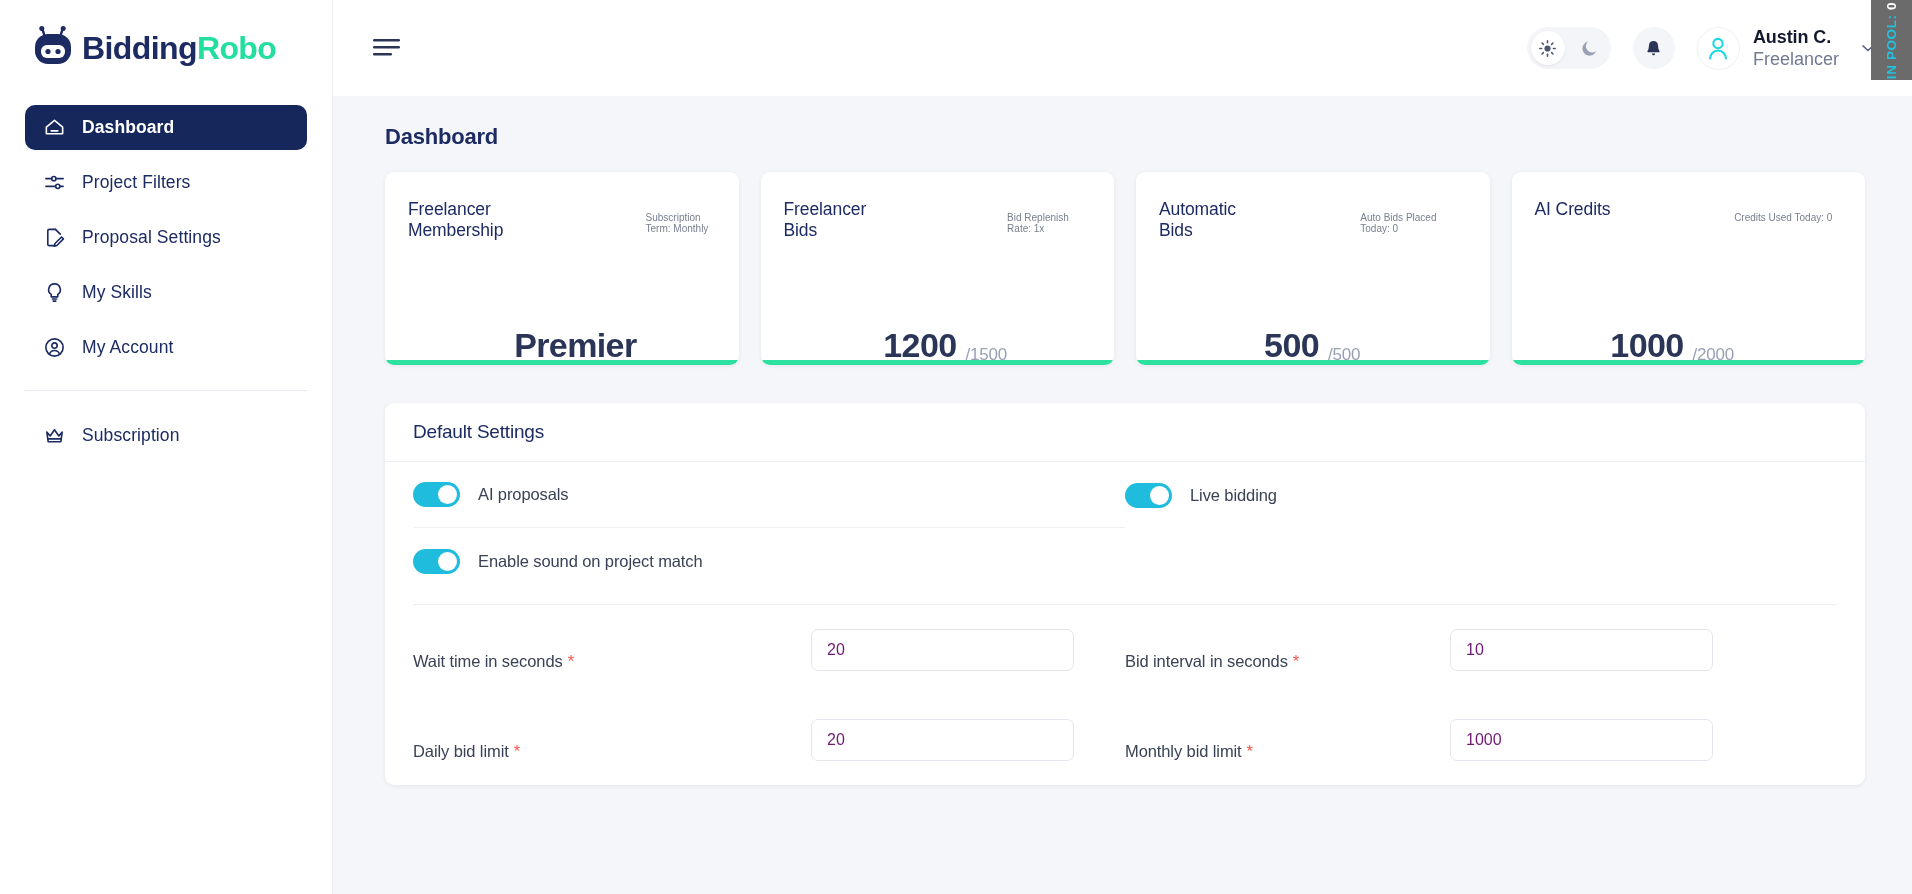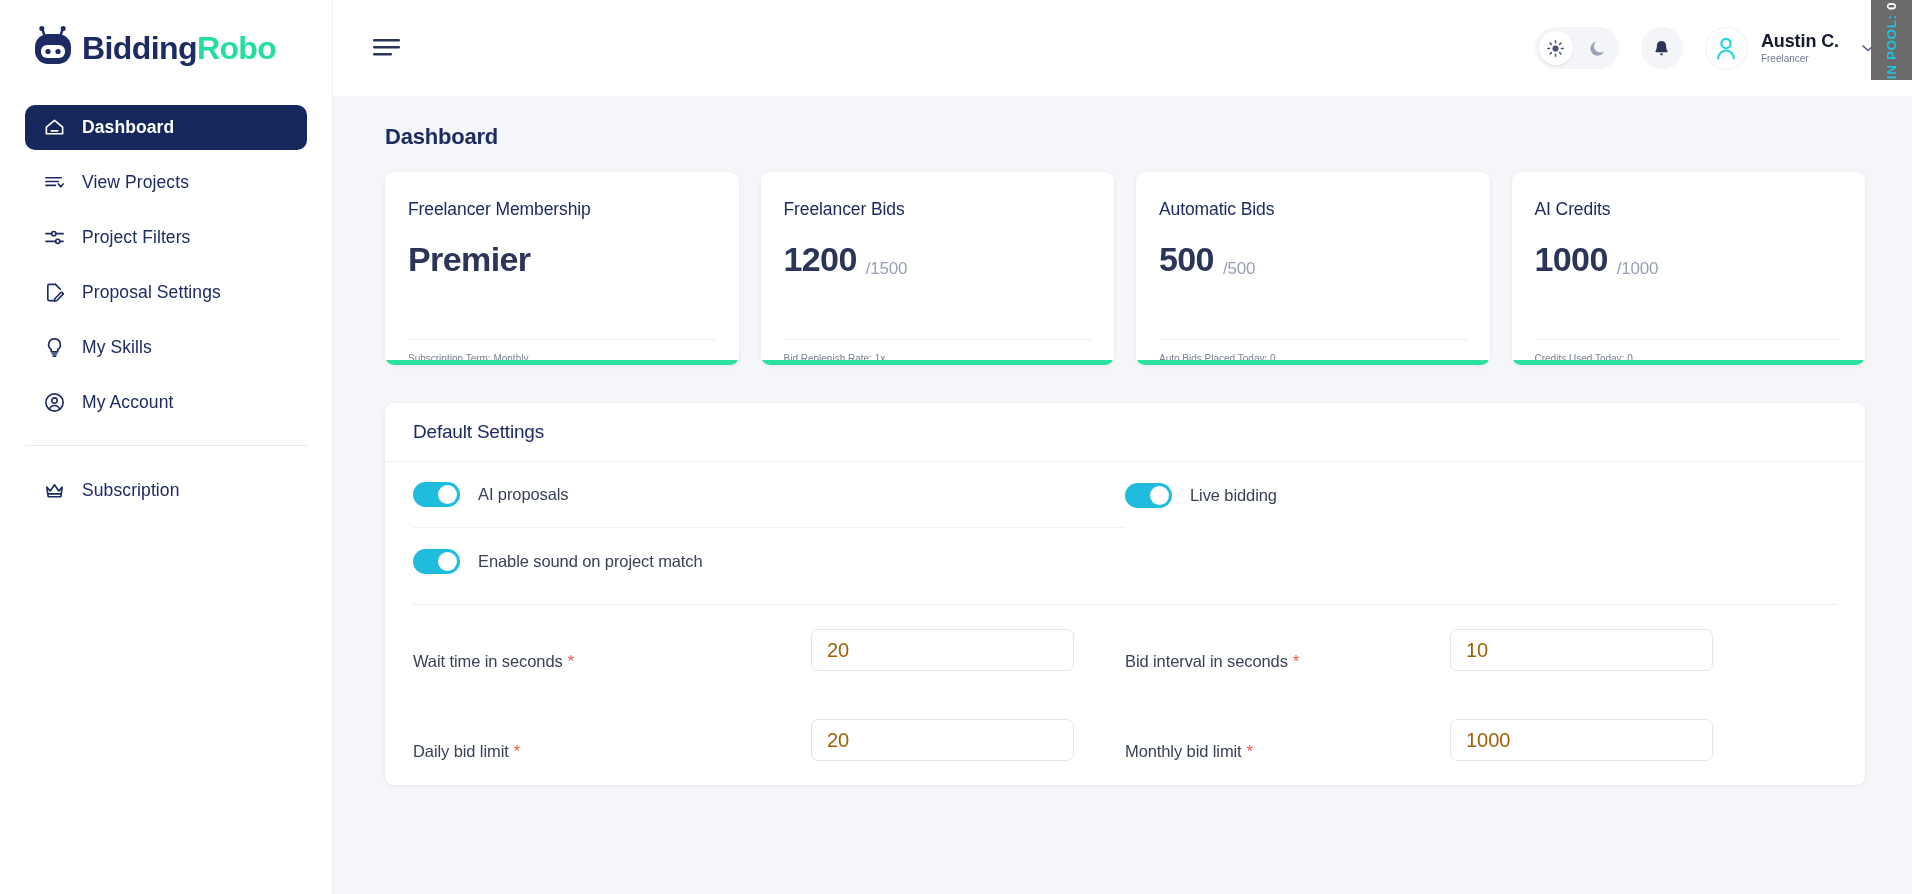--- a/index.html
+++ b/index.html
@@ -79,42 +79,42 @@
   }
 
   .user-box { display: flex; align-items: center; gap: 13px; cursor: pointer; }
   .avatar {
     width: 43px; height: 43px; border-radius: 50%;
     border: 1px solid #eef0f4; background: #fff;
     display: flex; align-items: center; justify-content: center;
   }
   .user-meta { line-height: 1.12; }
   .user-name { font-size: 18px; font-weight: 700; color: #141a2e; letter-spacing: -0.1px; white-space: nowrap; }
-  .user-role { font-size: 10px; color: #707a90; margin-top: 2px; }
+  .user-role { font-size: 18px; color: #707a90; margin-top: 2px; }
   .chev { width: 20px; height: 20px; margin-left: 6px; }
 
   
   .content {
     flex: 1 1 auto; background: #f5f6f9;
     border-top-left-radius: 0; overflow: hidden;
     padding: 0 47px 0 52px;
   }
   .page-title {
     font-size: 22px; color: #1d2b63; letter-spacing: -0.2px;
     padding: 28px 0 22px 0;
   }
 
   .cards { display: flex; gap: 22px; }
   .card {
     flex: 1 1 0; background: #ffffff;
     border-radius: 9px 9px 9px 9px;
     box-shadow: 0 1px 4px rgba(25,35,70,0.07);
     padding: 27px 23px 0 23px;
     position: relative; overflow: hidden;
-    height: 193px; display: flex; flex-direction: column;
+    height: 193px; display: flex; flex-direction: row;
   }
   .card-accent {
     position: absolute; left: 0; right: 0; bottom: 0;
     height: 5px; background: #2ce0a0;
   }
   .card-title { font-size: 17.5px; color: #1d2b63; letter-spacing: -0.1px; }
   .card-value-row { margin-top: 20px; display: flex; align-items: flex-end; }
   .card-value { font-size: 34px; font-weight: 700; color: #2b3557; letter-spacing: -0.6px; }
   .card-sub { font-size: 17px; color: #98a0b4; margin-left: 9px; letter-spacing: -0.2px; }
   .card-rule { height: 1px; background: #edeff3; margin-top: auto; }
@@ -156,21 +156,21 @@
     padding: 24px 0; gap: 0;
   }
   .field-label {
     font-size: 16.5px; color: #3a4256; width: 398px; flex: 0 0 398px;
     letter-spacing: -0.1px;
   }
   .req { color: #f4554a; margin-left: 5px; }
   .field-input {
     flex: 1 1 auto; height: 42px;
     border: 1px solid #e3e6ec; border-radius: 7px;
-    background: #fff; font-size: 20px; color: #a16207;
+    background: #fff; font-size: 16px; color: #701a75;
     padding: 0 15px; outline: none;
     font-family: "Liberation Sans", sans-serif;
     max-width: 263px;
   }
   .field-row.right .field-label { width: 325px; flex: 0 0 325px; }
 
   
   .pool-tab {
     position: absolute; top: 0; right: 0;
     width: 41px; height: 80px;
@@ -209,29 +209,20 @@
     <nav class="nav">
 
       <div class="nav-item active">
         <svg class="nav-ico" viewBox="0 0 24 24" fill="none" stroke="currentColor" stroke-width="1.7" stroke-linecap="round" stroke-linejoin="round">
           <path d="M3.5 11.5 L12 4.5 L20.5 11.5 L20.5 18.5 L3.5 18.5 Z"></path>
           <path d="M8.5 15.5 L15.5 15.5"></path>
         </svg>
         <span class="nav-label">Dashboard</span>
       </div>
 
-      <div class="nav-item">
-        <svg class="nav-ico" viewBox="0 0 24 24" fill="none" stroke="currentColor" stroke-width="1.7" stroke-linecap="round" stroke-linejoin="round">
-          <path d="M3 7 L19 7"></path>
-            <path d="M3 11 L16 11"></path>
-            <path d="M3 15 L13 15"></path>
-          <path d="M16 13.5 L18.5 16.5 L21 13.5"></path>
-        </svg>
-        <span class="nav-label">View Projects</span>
-      </div>
 
       <div class="nav-item">
         <svg class="nav-ico" viewBox="0 0 24 24" fill="none" stroke="currentColor" stroke-width="1.7" stroke-linecap="round" stroke-linejoin="round">
           <path d="M3 8 L9 8"></path>
             <path d="M13.5 8 L21 8"></path>
           <circle cx="11.3" cy="8" r="2.2"></circle>
           <path d="M3 16 L13 16"></path>
             <path d="M17.5 16 L21 16"></path>
           <circle cx="15.4" cy="16" r="2.2"></circle>
         </svg>
@@ -373,21 +364,21 @@
           </div>
           <div class="card-rule"></div>
           <div class="card-foot">Auto Bids Placed Today: 0</div>
           <div class="card-accent"></div>
         </div>
 
         <div class="card">
           <div class="card-title">AI Credits</div>
           <div class="card-value-row">
             <span class="card-value">1000</span>
-            <span class="card-sub">/1000</span>
+            <span class="card-sub">/2000</span>
           </div>
           <div class="card-rule"></div>
           <div class="card-foot">Credits Used Today: 0</div>
           <div class="card-accent"></div>
         </div>
       </div>
 
       <div class="panel">
         <div class="panel-head">
           <div class="panel-title">Default Settings</div>

